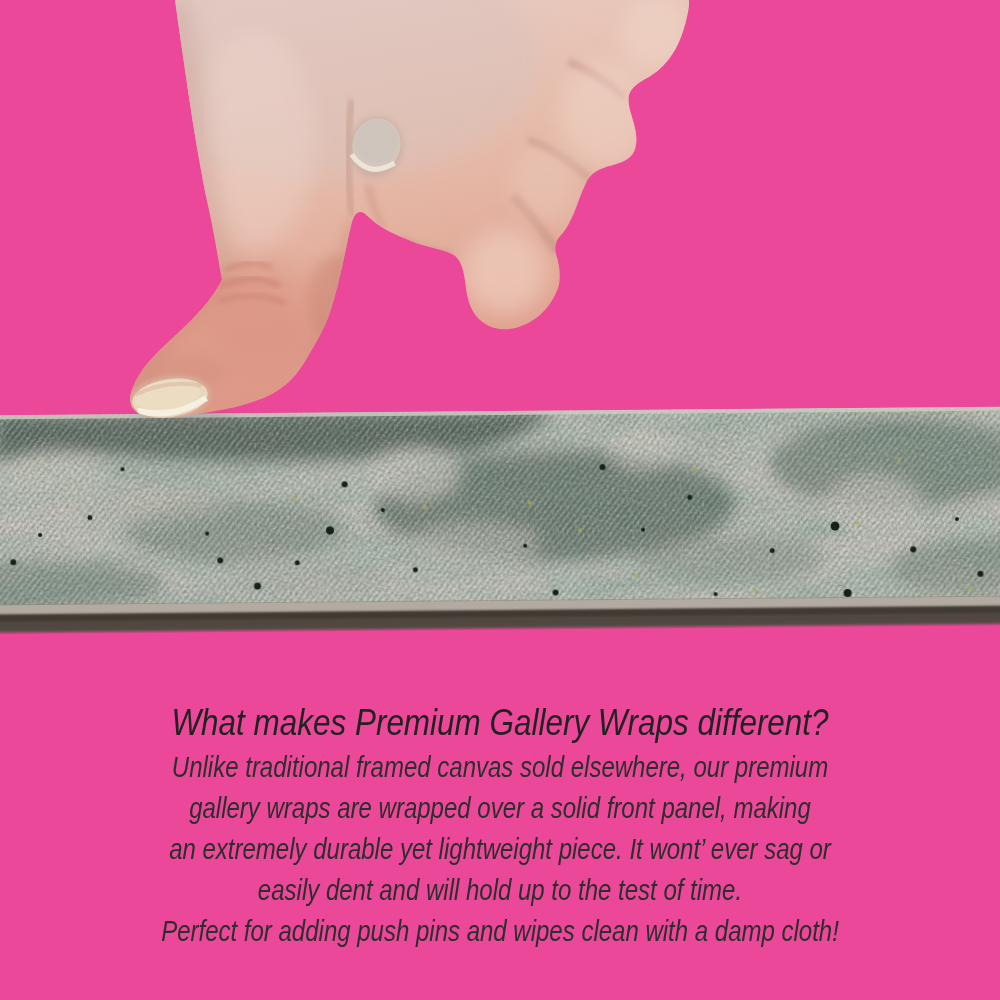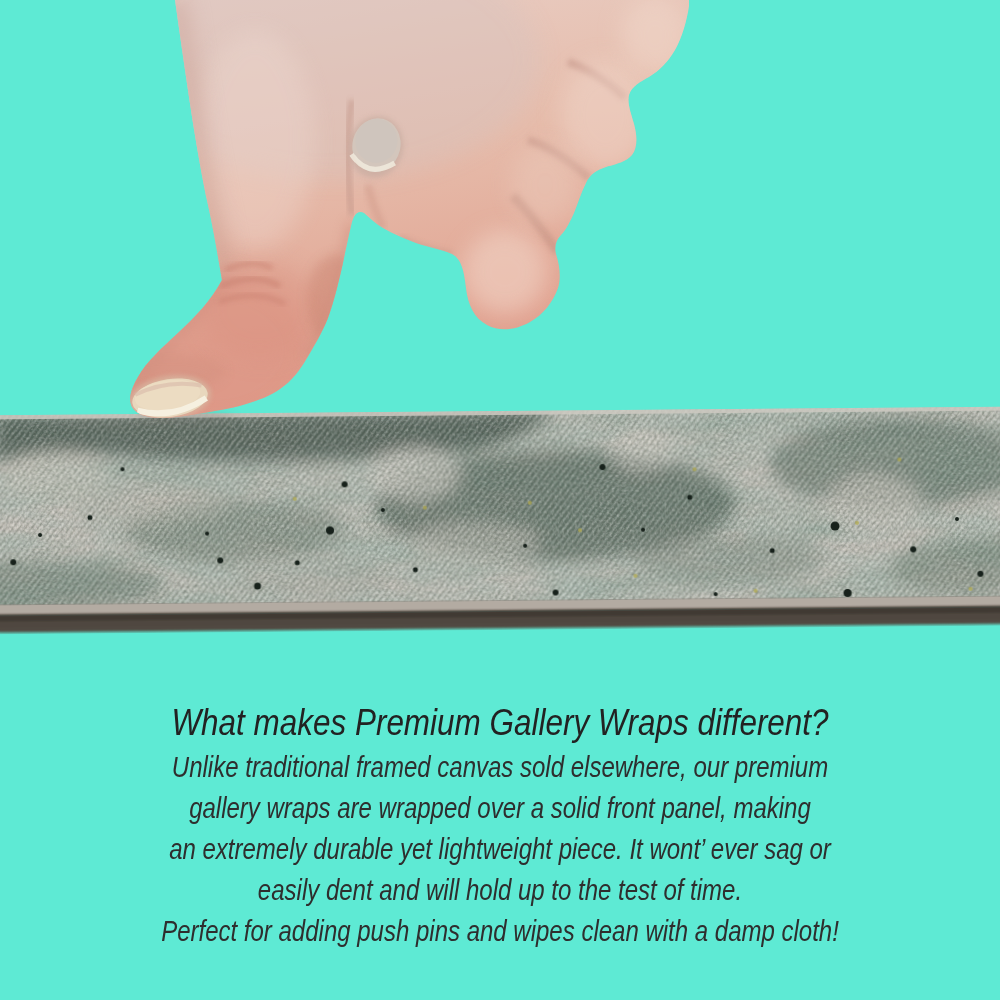--- a/index.html
+++ b/index.html
@@ -1,17 +1,17 @@
 <!DOCTYPE html>
 <html><head>
 <meta charset="utf-8">
 <style>
   html,body{margin:0;padding:0;background:#ffffff;}
   .page{
-    position:relative;width:1000px;height:1000px;overflow:hidden;background:#5eead4;
+    position:relative;width:1000px;height:1000px;overflow:hidden;background:#ec4899;
     font-family:"Liberation Sans",sans-serif;
   }
   
   .strip{
     position:absolute;left:-6px;top:411px;width:1012px;height:226px;
     transform:rotate(-0.5deg);transform-origin:50% 0;
   }
   .strip svg{display:block;width:100%;height:100%;}
   
   .hand{position:absolute;left:100px;top:0;width:600px;height:445px;}

